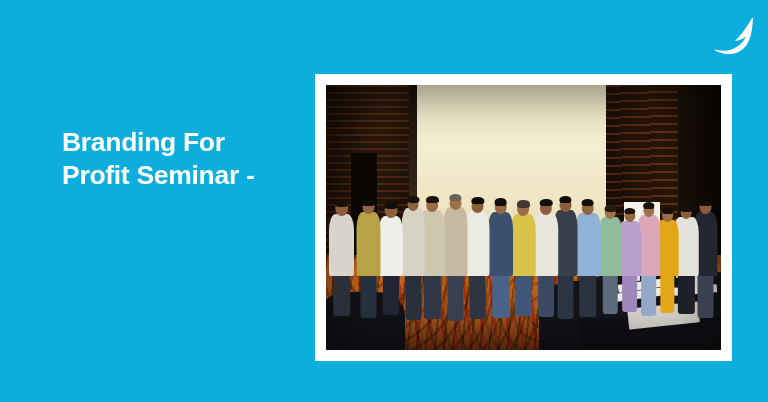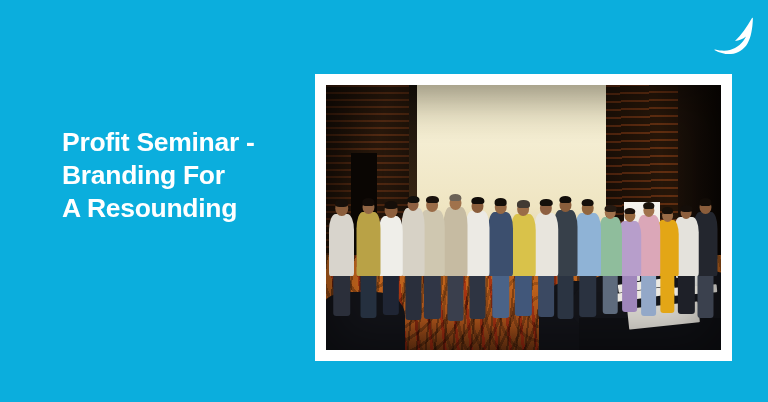--- a/index.html
+++ b/index.html
@@ -239,23 +239,22 @@
   <div id="logo">
     <svg viewBox="0 0 100 100" xmlns="http://www.w3.org/2000/svg" aria-hidden="true">
       <path d="M88 8 C78 26 66 42 54 54 C62 53 70 50 76 45 C70 58 58 68 44 72
                C36 74 26 74 14 71 C13 70.6 12.6 71.8 13.6 72.4
                C24 78 36 81 46 80 C60 79 72 71 79 59 C86 47 89 30 89.8 9.2
                C89.9 7.6 88.7 6.8 88 8 Z" fill="#FFFFFF"></path>
     </svg>
   </div>
 
   <div id="headline">
+    <span class="hl-line">Branding For</span>
     <span class="hl-line">Profit Seminar -</span>
-    <span class="hl-line">Branding For</span>
-    <span class="hl-line">A Resounding</span>
   </div>
 
   <div id="photo-card">
     <div id="photo">
 
       <div class="wall"></div>
       <div class="wall-left-panel"></div>
       <div class="wall-right-panel"></div>
       <div class="wall-right-dark"></div>
       <div class="screen"></div>

